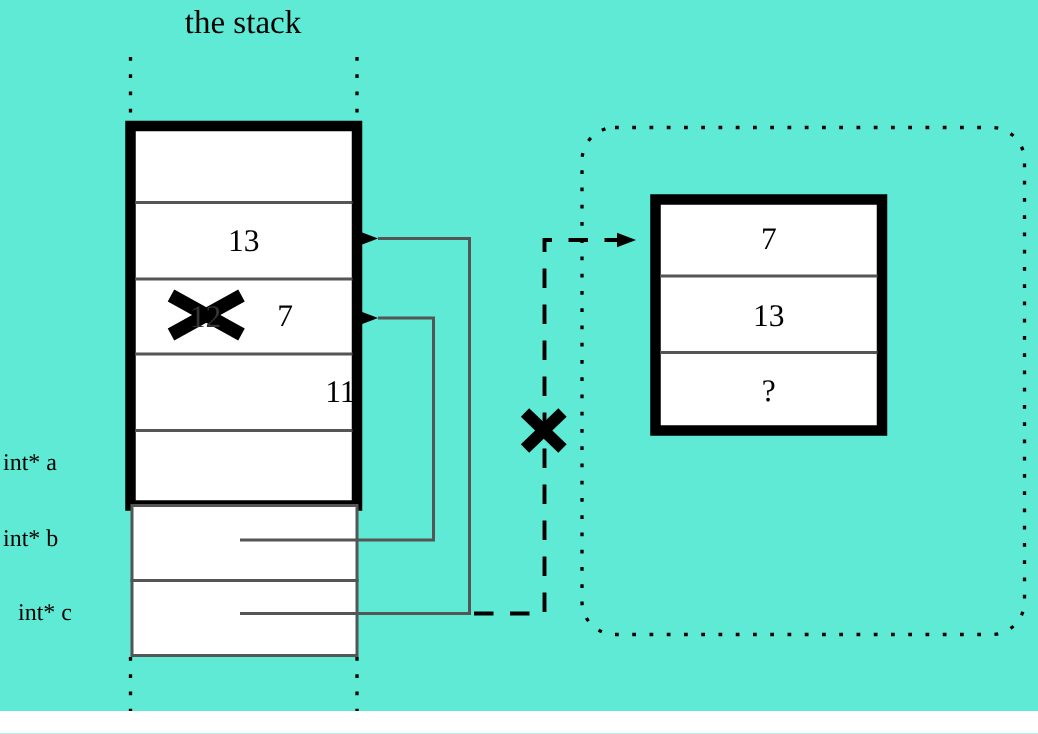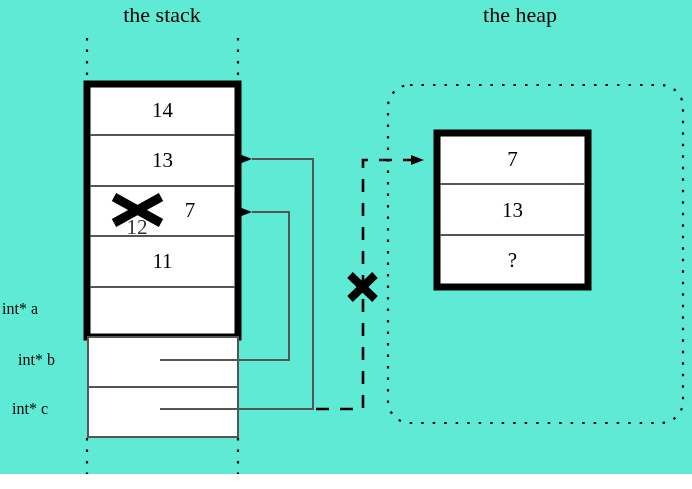--- a/index.html
+++ b/index.html
@@ -36,21 +36,20 @@
   .side-label {
     font-size: 16px;
   }
   .cell-val {
     font-size: 21px;
     text-align: center;
   }
   .struck {
     font-size: 21px;
     text-align: center;
-    margin-top: 16px;
   }
 </style>
 </head>
 <body>
 
 <div id="canvas">
 
   <svg viewBox="0 0 692 489" xmlns="http://www.w3.org/2000/svg">
     <defs>
       <marker id="arrowLeft" markerWidth="14" markerHeight="12" refX="1" refY="6" orient="auto" markerUnits="userSpaceOnUse">
@@ -111,36 +110,34 @@
 
     <rect x="437" y="133" width="151" height="154" fill="#ffffff" stroke="#000000" stroke-width="7"></rect>
     <g stroke="#555555" stroke-width="2" fill="none">
       <line x1="440" y1="184" x2="585" y2="184"></line>
       <line x1="440" y1="235" x2="585" y2="235"></line>
     </g>
   </svg>
 
   <div class="lbl title" style="left:62px; top:4px; width:200px;">the stack</div>
 
-  <div class="lbl title" style="left:420px; top:4px; width:200px;">the heap</div>
 
-  <div class="lbl cell-val" style="left:88px; top:100px; width:149px;">14</div>
 
   <div class="lbl cell-val" style="left:88px; top:150px; width:149px;">13</div>
 
   <div class="lbl struck" style="left:113px; top:201px; width:48px; color:#333333;">12</div>
 
   <div class="lbl cell-val" style="left:170px; top:200px; width:40px;">7</div>
 
-  <div class="lbl cell-val" style="left:88px; top:251px; width:149px;">11</div>
+  <div class="lbl cell-val" style="left:88px; top:251px; width:149px;text-align:right;">11</div>
 
 
   <div class="lbl side-label" style="left:2px; top:301px;">int* a</div>
 
-  <div class="lbl side-label" style="left:18px; top:352px;">int* b</div>
+  <div class="lbl side-label" style="left:2px; top:352px;">int* b</div>
 
   <div class="lbl side-label" style="left:12px; top:401px;">int* c</div>
 
   <div class="lbl cell-val" style="left:438px; top:149px; width:149px;">7</div>
 
   <div class="lbl cell-val" style="left:438px; top:200px; width:149px;">13</div>
 
   <div class="lbl cell-val" style="left:438px; top:250px; width:149px;">?</div>
 
 </div>

